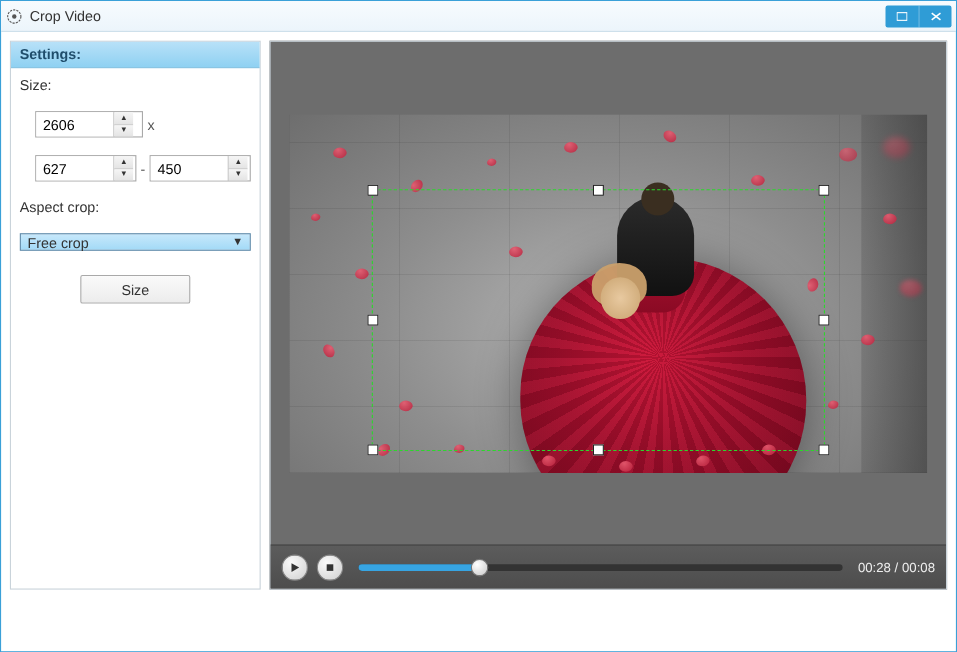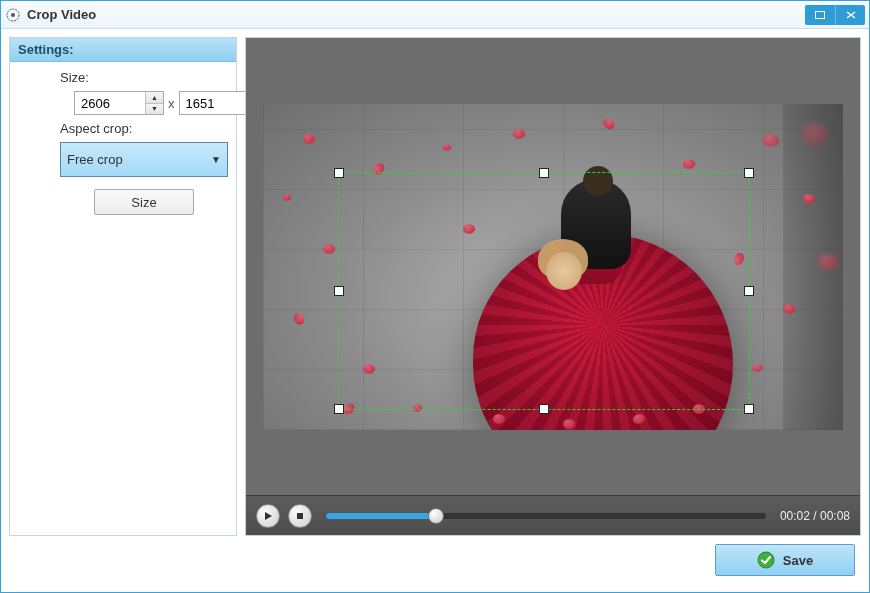--- a/index.html
+++ b/index.html
@@ -1,37 +1,37 @@
 <!DOCTYPE html>
 <html><head>
 <meta charset="utf-8">
 <style>
   * { box-sizing: border-box; margin: 0; padding: 0; }
   body { font-family: "Segoe UI", Tahoma, sans-serif; font-size: 13px; color: #333; background: #fff; }
   .window { width: 870px; height: 593px; border: 1px solid #3aa0d8; display: flex; flex-direction: column; }
   .titlebar { height: 28px; background: linear-gradient(#f7fbfe,#ecf5fb); border-bottom: 1px solid #c9dde9; display: flex; align-items: center; padding: 0 4px; }
-  .titlebar .title { margin-left: 6px; font-weight: bold; }
+  .titlebar .title { margin-left: 6px; }
   .titlebar .icon { width: 16px; height: 16px; display: flex; align-items: center; justify-content: center; }
   .win-controls { margin-left: auto; display: flex; background: #2f9cd6; height: 20px; border-radius: 2px; overflow: hidden; }
   .win-btn { width: 30px; display: flex; align-items: center; justify-content: center; color: #fff; font-size: 12px; border-left: 1px solid rgba(255,255,255,0.3); }
   .win-btn:first-child { border-left: none; }
   .client { flex: 1; padding: 8px; display: flex; flex-direction: column; gap: 8px; }
   .main-row { flex: 1; display: flex; gap: 8px; }
   .settings-panel { width: 228px; border: 1px solid #c9d3da; display: flex; flex-direction: column; }
   .panel-header { background: linear-gradient(#b8e1f8,#8fd1f2); border-bottom: 1px solid #7fbfe0; padding: 4px 8px; font-weight: bold; color: #1f4d6b; }
-  .panel-body { padding: 8px; display: flex; flex-direction: column; gap: 6px; margin-left: 42px; }
+  .panel-body { padding: 8px; display: flex; flex-direction: column; gap: 16px; }
   .label { color: #333; }
   .row { display: flex; align-items: center; gap: 4px; padding-left: 14px; }
   .sep { color: #555; }
   .spinner { display: flex; align-items: center; border: 1px solid #a9a9a9; height: 24px; background: #fff; width: 98px; }
   .spinner input { border: none; width: 70px; padding: 0 6px; font-size: 13px; height: 22px; outline: none; }
   .spin-arrows { display: flex; flex-direction: column; width: 18px; height: 22px; border-left: 1px solid #c0c0c0; }
   .spin-arrows div { flex: 1; display: flex; align-items: center; justify-content: center; font-size: 7px; color: #333; background: linear-gradient(#f5f5f5,#e4e4e4); }
   .spin-arrows div:first-child { border-bottom: 1px solid #c0c0c0; }
-  .dropdown { border: 1px solid #5b88a8; background: linear-gradient(#c7e8fb,#a3daf7); height: 35px; display: flex; align-items: center; padding: 0 6px; position: relative; width: 100%; }
+  .dropdown { border: 1px solid #5b88a8; background: linear-gradient(#c7e8fb,#a3daf7); height: 16px; display: flex; align-items: center; padding: 0 6px; position: relative; width: 100%; }
   .dropdown .dd-arrow { margin-left: auto; font-size: 10px; color: #333; }
   .reset-btn { margin: 6px auto 0; width: 100px; height: 26px; border: 1px solid #a9a9a9; background: linear-gradient(#fafafa,#ececec); border-radius: 2px; display: flex; align-items: center; justify-content: center; }
   .preview-panel { flex: 1; border: 1px solid #c9d3da; display: flex; flex-direction: column; background: #6d6d6d; }
   .video-area { flex: 1; position: relative; display: flex; align-items: center; justify-content: center; padding: 12px; }
   .video-frame { position: relative; width: 580px; height: 326px; }
   .scene { position: absolute; inset: 0; overflow: hidden; }
   .floor { position:absolute; inset:0; background:
     radial-gradient(ellipse at 50% 60%, #b5b5b5 0%, #8e8e8e 50%, #6e6e6e 100%); }
   .floor::before { content:""; position:absolute; inset:0; background:
     repeating-linear-gradient(0deg, rgba(0,0,0,0.08) 0 1px, transparent 1px 60px),
@@ -103,29 +103,39 @@
           <div class="label">Size:</div>
           <div class="row">
             <div class="spinner">
               <input value="2606" style="">
               <div class="spin-arrows">
                 <div>▲</div>
                 <div>▼</div>
               </div>
             </div>
             <span class="sep">x</span>
+          </div>
+
+          <div class="row">
             <div class="spinner">
-              <input value="1651" style="">
+              <input value="627" style="">
               <div class="spin-arrows">
                 <div>▲</div>
                 <div>▼</div>
               </div>
             </div>
-          </div>
-
+            <span class="sep">-</span>
+            <div class="spinner">
+              <input value="450" style="">
+              <div class="spin-arrows">
+                <div>▲</div>
+                <div>▼</div>
+              </div>
+            </div>
+          </div>
 
           <div class="label">Aspect crop:</div>
           <div class="dropdown">
             <span>Free crop</span>
             <span class="dd-arrow">▼</span>
           </div>
 
           <div class="reset-btn">
             <span>Size</span>
           </div>
@@ -191,30 +201,23 @@
           <div class="pbtn">
             <svg width="10" height="10" viewBox="0 0 10 10">
                 <rect x="2" y="2" width="6" height="6" fill="#333"></rect>
               </svg>
           </div>
           <div class="seek">
             <div class="seek-fill" id="seek-fill" style="width: 25%;"></div>
             <div class="seek-handle" id="seek-handle" style="left: 25%;"></div>
           </div>
           <div class="time">
-            <span>00:02</span><span> / </span><span>00:08</span>
+            <span>00:28</span><span> / </span><span>00:08</span>
           </div>
         </div>
       </div>
 
     </div>
 
     <div class="button-row">
-      <div class="big-btn primary">
-        <svg class="circ-icon" viewBox="0 0 18 18">
-          <circle cx="9" cy="9" r="8" fill="#3fb13f" stroke="#2a872a" stroke-width="1"></circle>
-          <path d="M5 9.5 L8 12 L13 6" fill="none" stroke="#fff" stroke-width="2" stroke-linecap="round" stroke-linejoin="round"></path>
-        </svg>
-        <span>Save</span>
-      </div>
     </div>
   </div>
 </div>
 
 </body></html>

